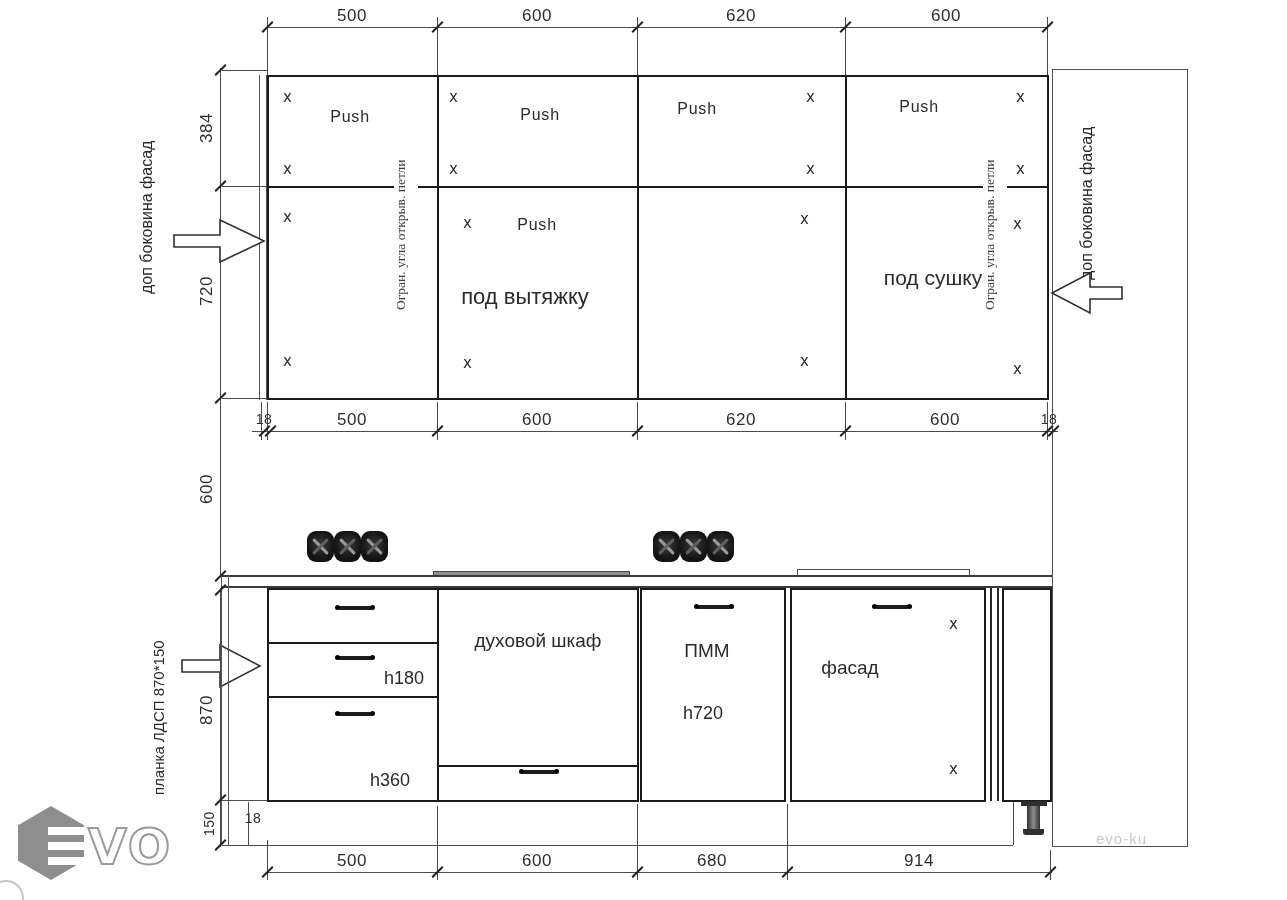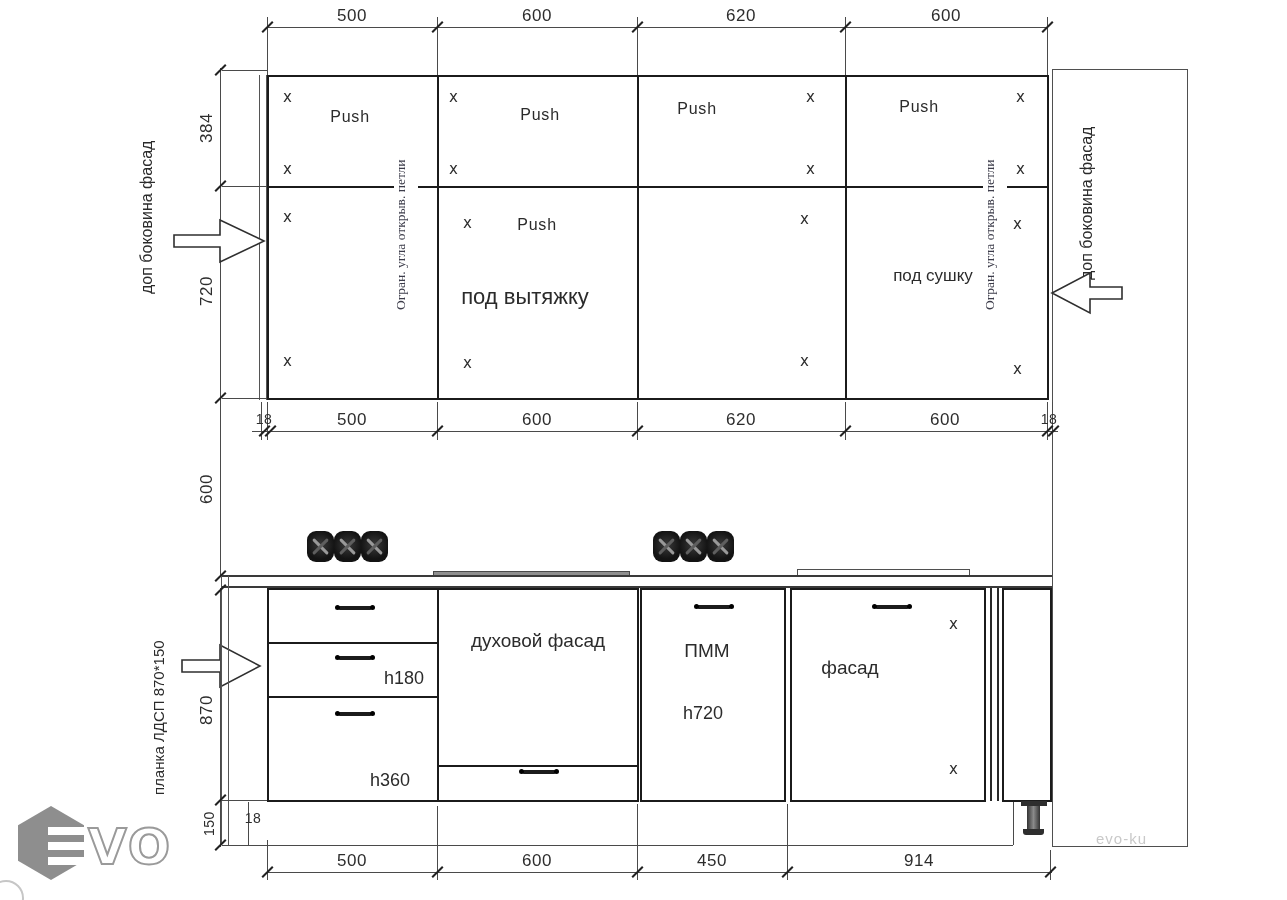--- a/index.html
+++ b/index.html
@@ -49,21 +49,21 @@
   <div class="box" style="left:845px;top:186px;width:204px;height:214px"></div>
 
   <div style="position:absolute;left:259px;top:75px;width:8px;height:325px;border-left:1px solid #555;border-right:1px solid #555;box-sizing:border-box"></div>
 
   <div class="lbl" style="left:310px;top:108px;width:80px;letter-spacing:.8px">Push</div>
   <div class="lbl" style="left:500px;top:106px;width:80px;letter-spacing:.8px">Push</div>
   <div class="lbl" style="left:657px;top:100px;width:80px;letter-spacing:.8px">Push</div>
   <div class="lbl" style="left:879px;top:98px;width:80px;letter-spacing:.8px">Push</div>
   <div class="lbl" style="left:497px;top:216px;width:80px;letter-spacing:.8px">Push</div>
   <div class="lbl" style="left:445px;top:284px;width:160px;font-size:22px">под вытяжку</div>
-  <div class="lbl" style="left:853px;top:266px;width:160px;font-size:17px">под сушку</div>
+  <div class="lbl" style="left:853px;top:266px;width:160px;font-size:21px">под сушку</div>
 
   <div class="note vt" style="left:394px;top:131px;width:24px;height:208px">Огран. угла открыв. петли</div>
   <div class="note vt" style="left:983px;top:131px;width:24px;height:208px">Огран. угла открыв. петли</div>
 
   <div class="x" style="left:283px;top:88px">x</div>
   <div class="x" style="left:283px;top:160px">x</div>
   <div class="x" style="left:283px;top:208px">x</div>
   <div class="x" style="left:283px;top:352px">x</div>
   <div class="x" style="left:449px;top:88px">x</div>
   <div class="x" style="left:449px;top:160px">x</div>
@@ -165,21 +165,21 @@
   <div class="vl" style="left:997px;top:588px;height:213px;width:2px;background:#2a2a2a"></div>
   <div class="box" style="left:1002px;top:588px;width:50px;height:214px"></div>
 
   <div class="handle" style="left:338px;top:606px"></div>
   <div class="handle" style="left:338px;top:656px"></div>
   <div class="handle" style="left:338px;top:712px"></div>
   <div class="handle" style="left:522px;top:770px"></div>
   <div class="handle" style="left:697px;top:605px"></div>
   <div class="handle" style="left:875px;top:605px"></div>
 
-  <div class="lbl" style="left:447px;top:630px;width:182px;font-size:19px">духовой фасад</div>
+  <div class="lbl" style="left:447px;top:630px;width:182px;font-size:19px">духовой шкаф</div>
   <div class="lbl" style="left:667px;top:640px;width:80px;font-size:19px">ПММ</div>
   <div class="lbl" style="left:663px;top:703px;width:80px;font-size:18px">h720</div>
   <div class="lbl" style="left:810px;top:657px;width:80px;font-size:19px">фасад</div>
   <div class="lbl" style="left:378px;top:668px;width:52px;font-size:18px">h180</div>
   <div class="lbl" style="left:362px;top:770px;width:56px;font-size:18px">h360</div>
   <div class="x" style="left:949px;top:615px">x</div>
   <div class="x" style="left:949px;top:760px">x</div>
 
   <div class="vl" style="left:248px;top:802px;height:43px"></div>
   <div class="vl" style="left:1013px;top:802px;height:43px"></div>
@@ -203,21 +203,21 @@
   <div class="vl" style="left:637px;top:804px;height:76px"></div>
   <div class="vl" style="left:787px;top:804px;height:76px"></div>
   <div class="vl" style="left:1050px;top:850px;height:30px"></div>
   <div class="tick" style="left:260px;top:871px"></div>
   <div class="tick" style="left:430px;top:871px"></div>
   <div class="tick" style="left:630px;top:871px"></div>
   <div class="tick" style="left:780px;top:871px"></div>
   <div class="tick" style="left:1043px;top:871px"></div>
   <div class="dim" style="left:322px;top:851px;width:60px">500</div>
   <div class="dim" style="left:507px;top:851px;width:60px">600</div>
-  <div class="dim" style="left:682px;top:851px;width:60px">450</div>
+  <div class="dim" style="left:682px;top:851px;width:60px">680</div>
   <div class="dim" style="left:889px;top:851px;width:60px">914</div>
 
   <div style="position:absolute;left:18px;top:806px;width:66px;height:74px;background:#8e8e8e;
               clip-path:polygon(50% 0,100% 26%,100% 74%,50% 100%,0 74%,0 26%)"></div>
   <div style="position:absolute;left:48px;top:827px;width:38px;height:8px;background:#fff"></div>
   <div style="position:absolute;left:48px;top:842px;width:38px;height:8px;background:#fff"></div>
   <div style="position:absolute;left:48px;top:857px;width:38px;height:8px;background:#fff"></div>
   <svg style="position:absolute;left:86px;top:818px" width="86" height="58">
     <text x="2" y="46" font-family="DejaVu Sans, sans-serif" font-size="50" font-weight="bold" fill="#ffffff" stroke="#9a9a9a" stroke-width="2" letter-spacing="2">VO</text>
   </svg>

